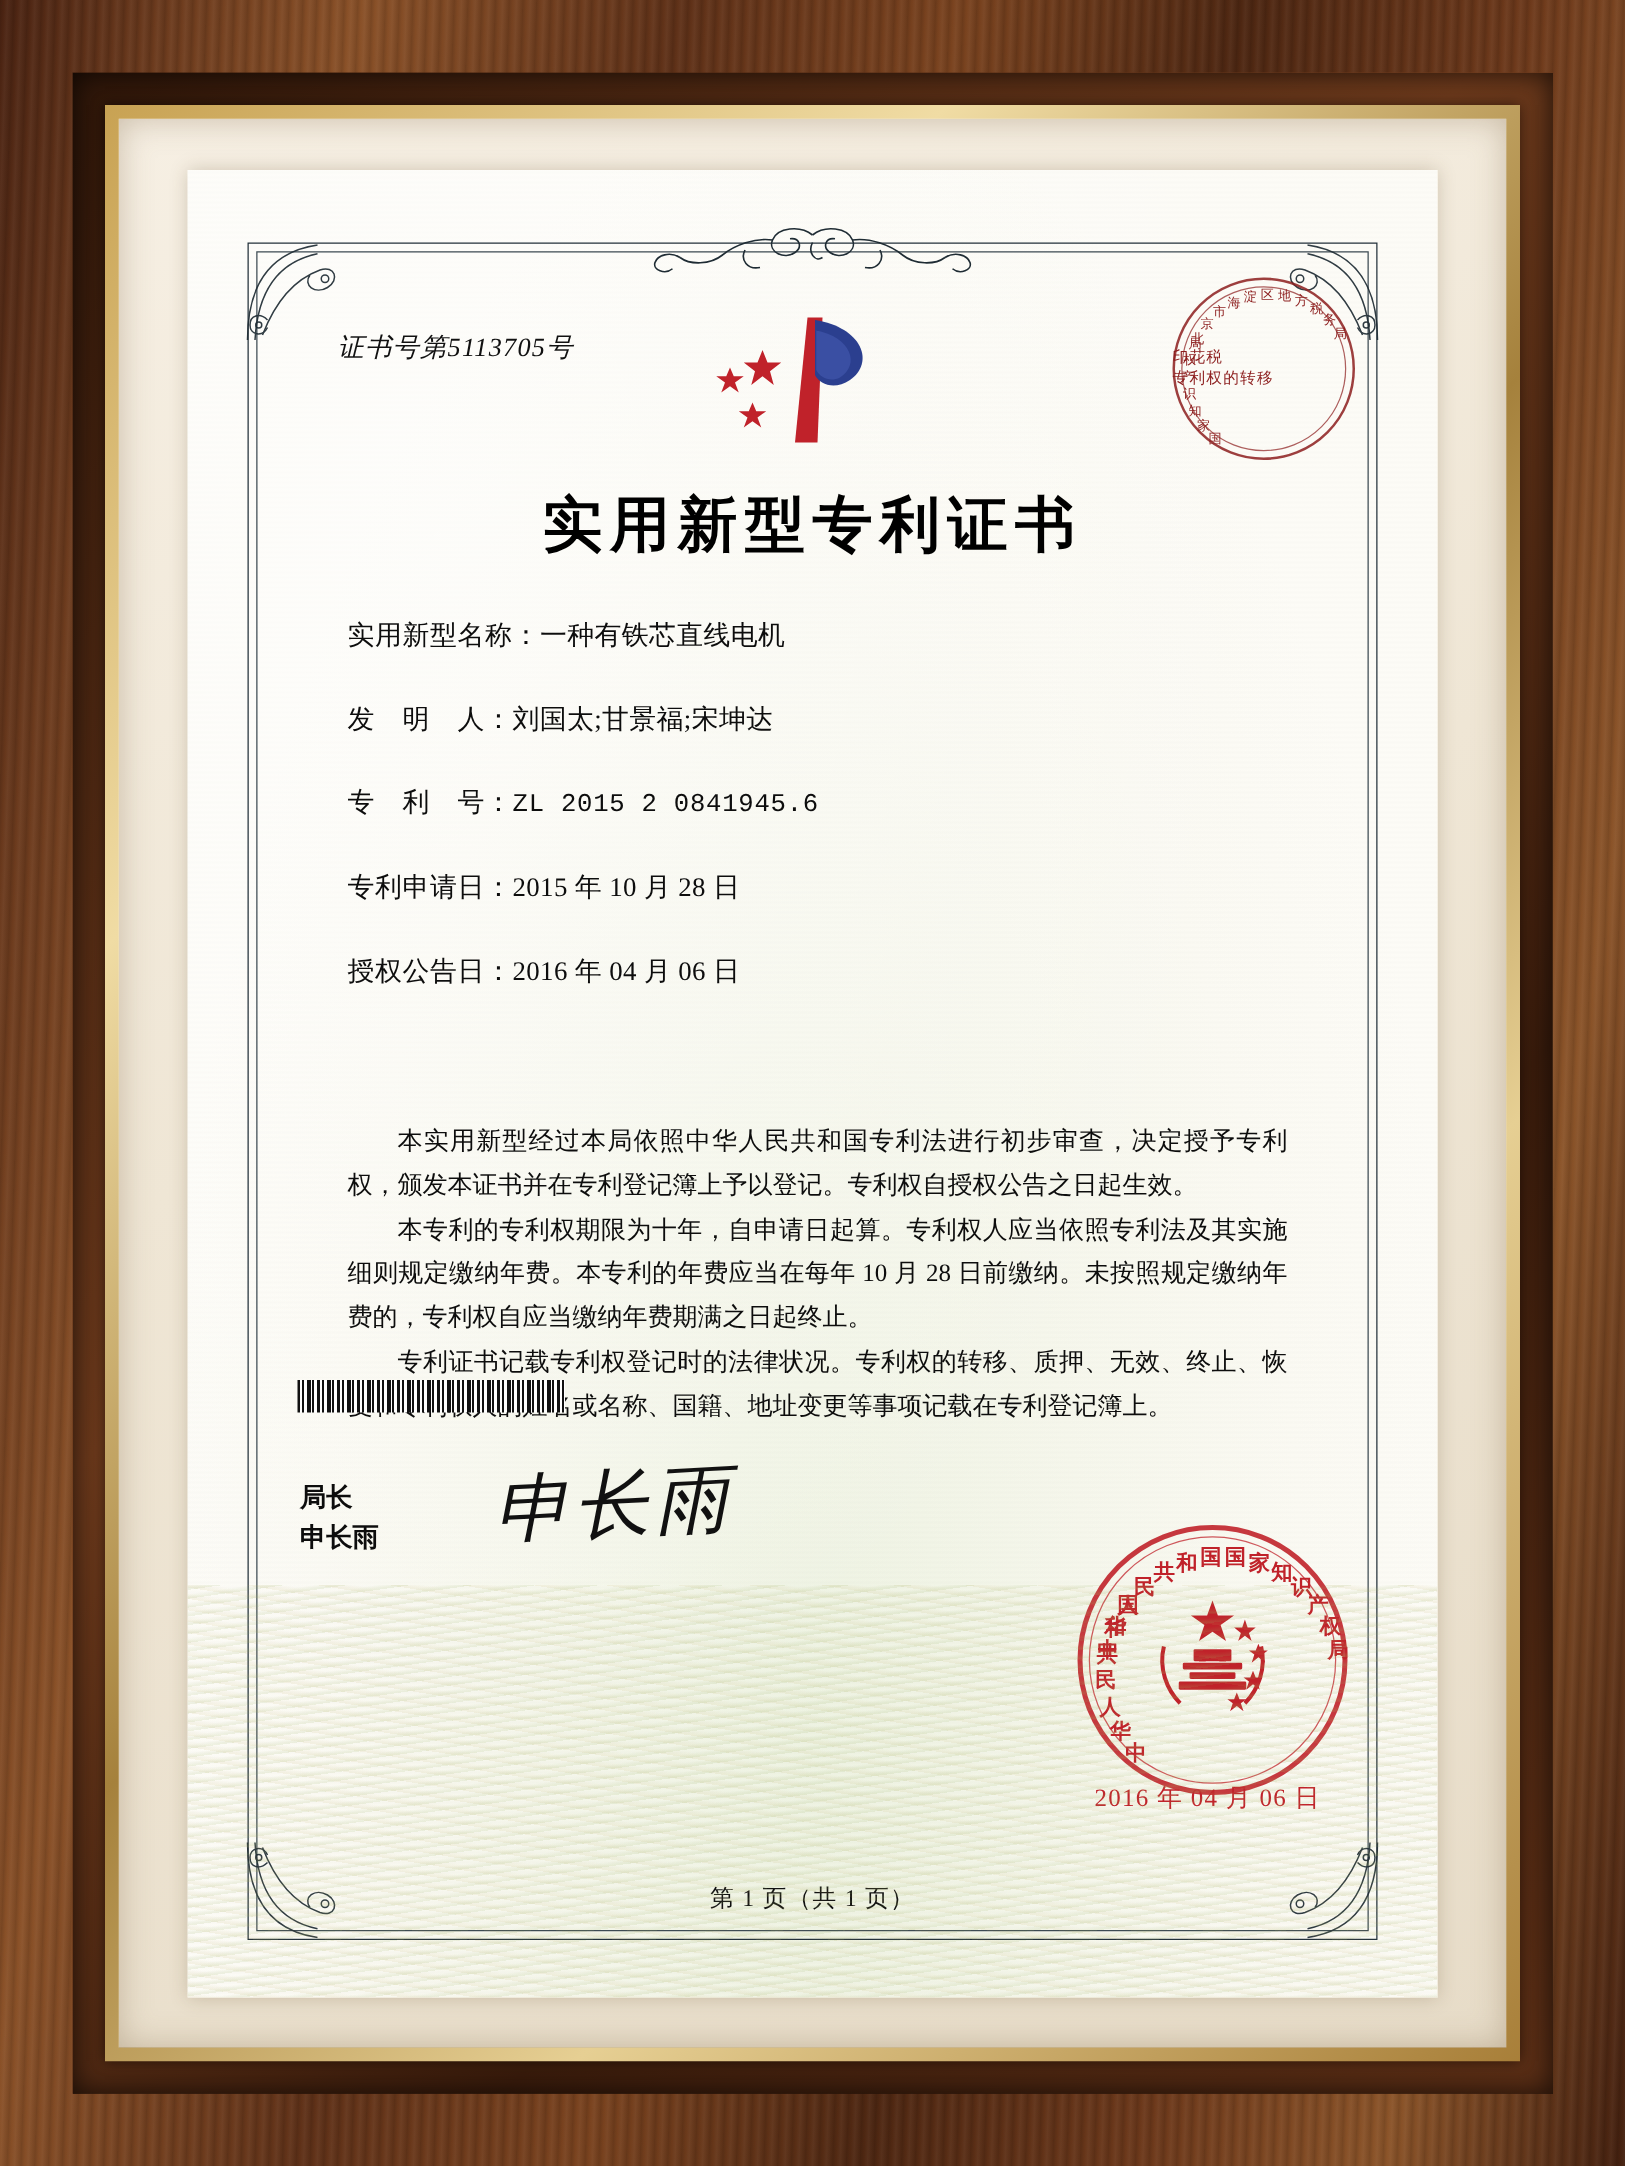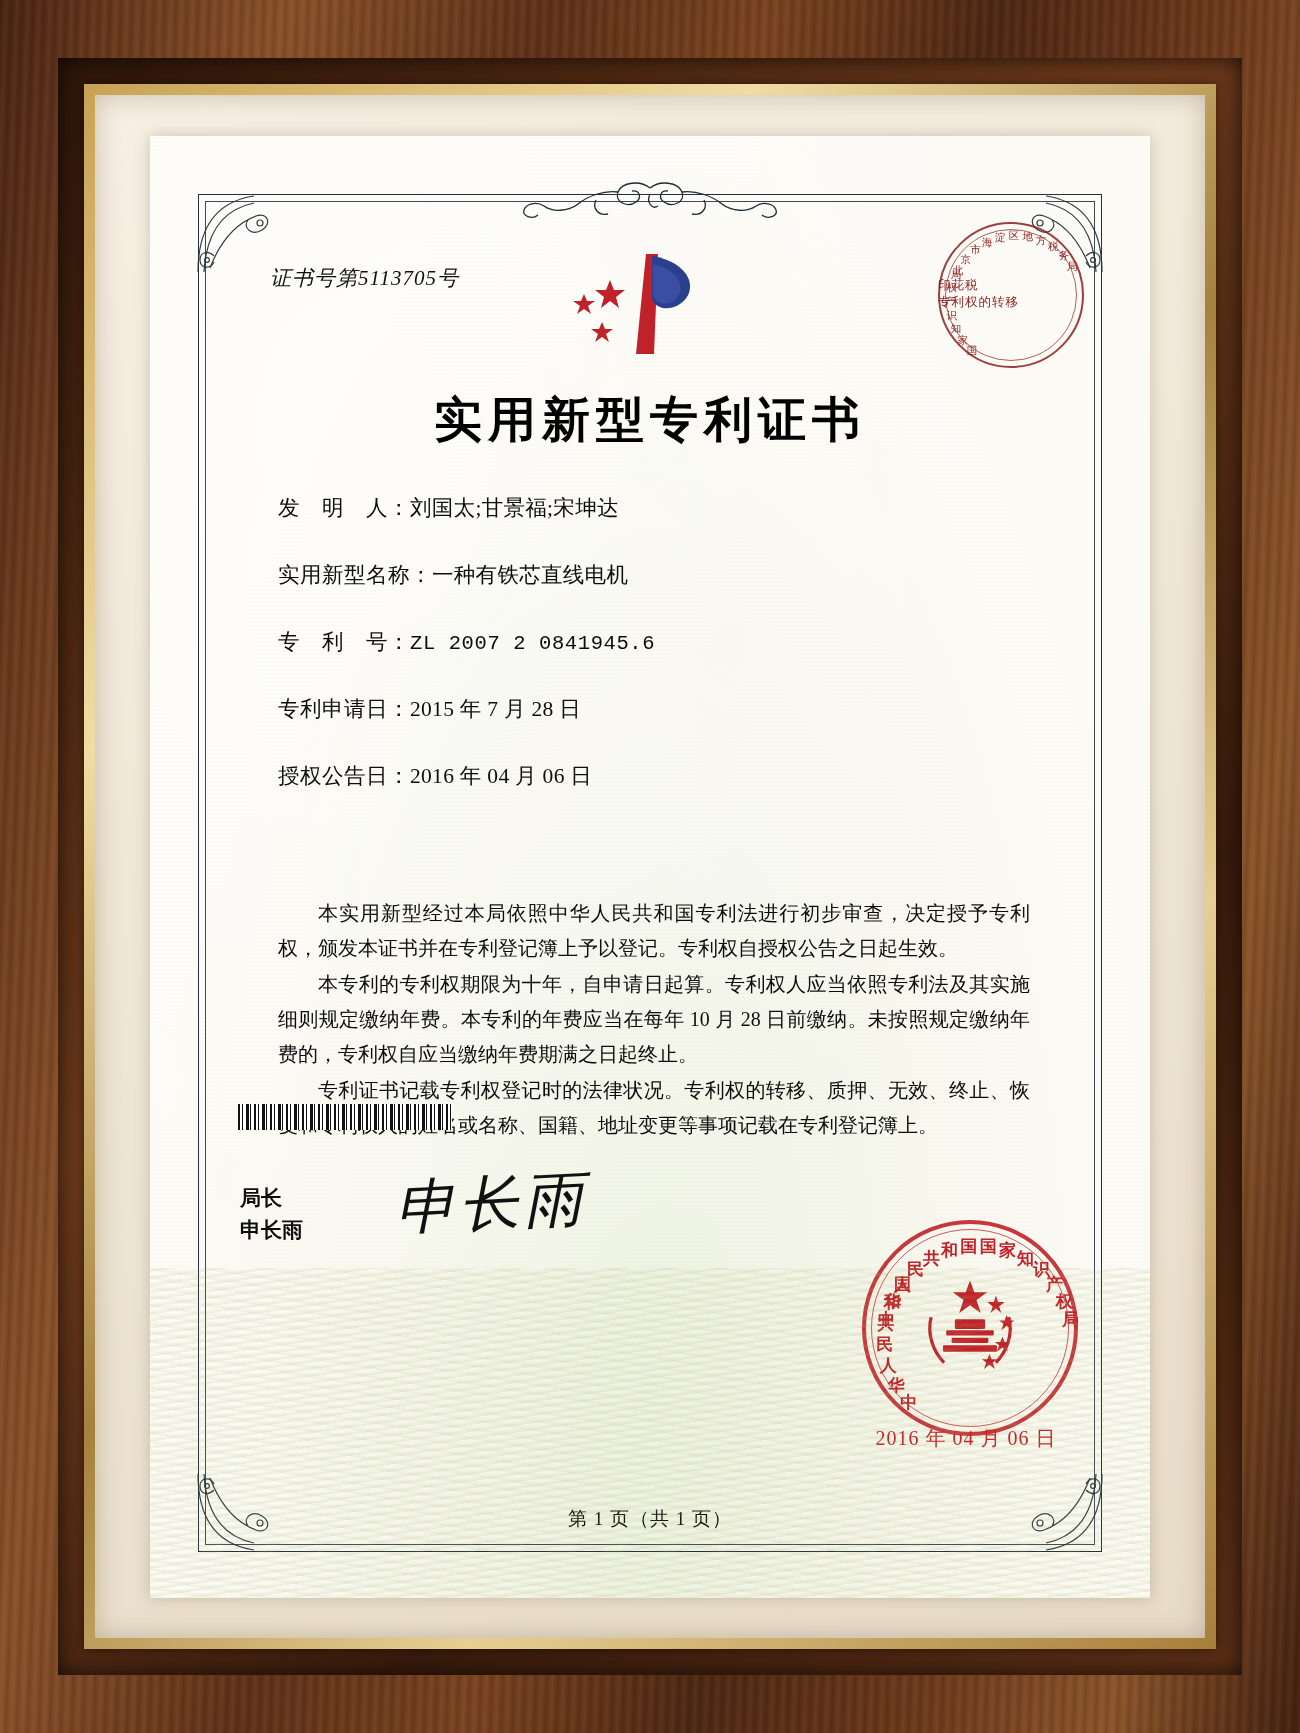--- a/index.html
+++ b/index.html
@@ -412,34 +412,34 @@
       <div class="center-lines">
         <div>印花税</div>
         <div>专利权的转移</div>
       </div>
     </div>
 
     <div class="title">实用新型专利证书</div>
 
     <div class="fields">
       <div class="field-row">
+        <span class="field-label">实用新型名称：</span>
+        <span class="field-value">一种有铁芯直线电机</span>
+      </div>
+      <div class="field-row">
         <span class="field-label">发　明　人：</span>
         <span class="field-value">刘国太;甘景福;宋坤达</span>
       </div>
       <div class="field-row">
-        <span class="field-label">实用新型名称：</span>
-        <span class="field-value">一种有铁芯直线电机</span>
-      </div>
-      <div class="field-row">
         <span class="field-label">专　利　号：</span>
-        <span class="field-value mono">ZL 2007 2 0841945.6</span>
+        <span class="field-value mono">ZL 2015 2 0841945.6</span>
       </div>
       <div class="field-row">
         <span class="field-label">专利申请日：</span>
-        <span class="field-value">2015 年 7 月 28 日</span>
+        <span class="field-value">2015 年 10 月 28 日</span>
       </div>
       <div class="field-row">
         <span class="field-label">授权公告日：</span>
         <span class="field-value">2016 年 04 月 06 日</span>
       </div>
     </div>
 
     <div class="body-text">
       <p>本实用新型经过本局依照中华人民共和国专利法进行初步审查，决定授予专利权，颁发本证书并在专利登记簿上予以登记。专利权自授权公告之日起生效。</p>
       <p>本专利的专利权期限为十年，自申请日起算。专利权人应当依照专利法及其实施细则规定缴纳年费。本专利的年费应当在每年 10 月 28 日前缴纳。未按照规定缴纳年费的，专利权自应当缴纳年费期满之日起终止。</p>

